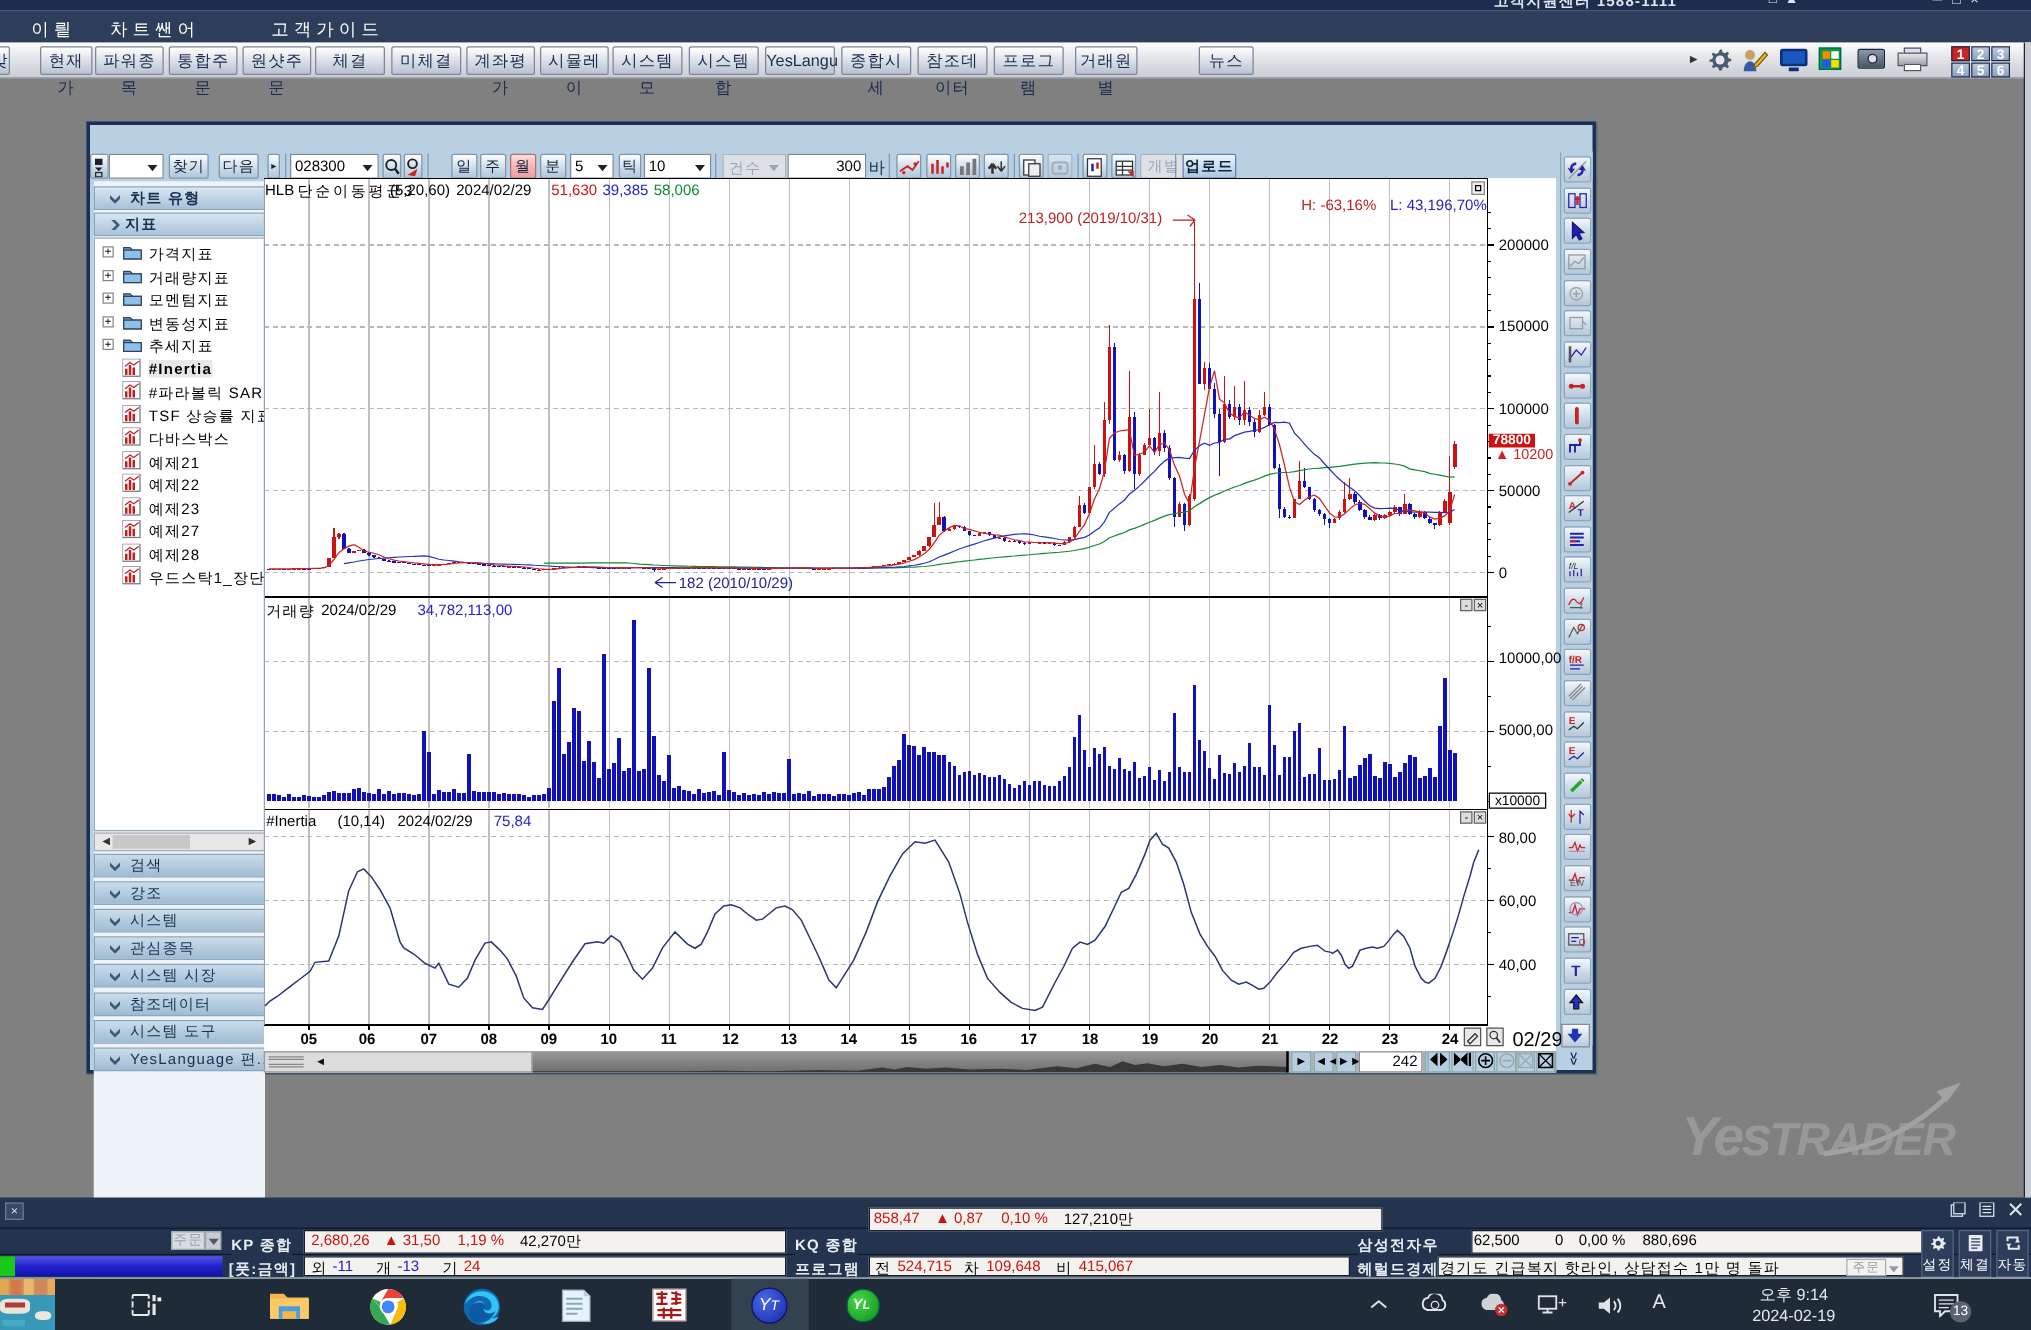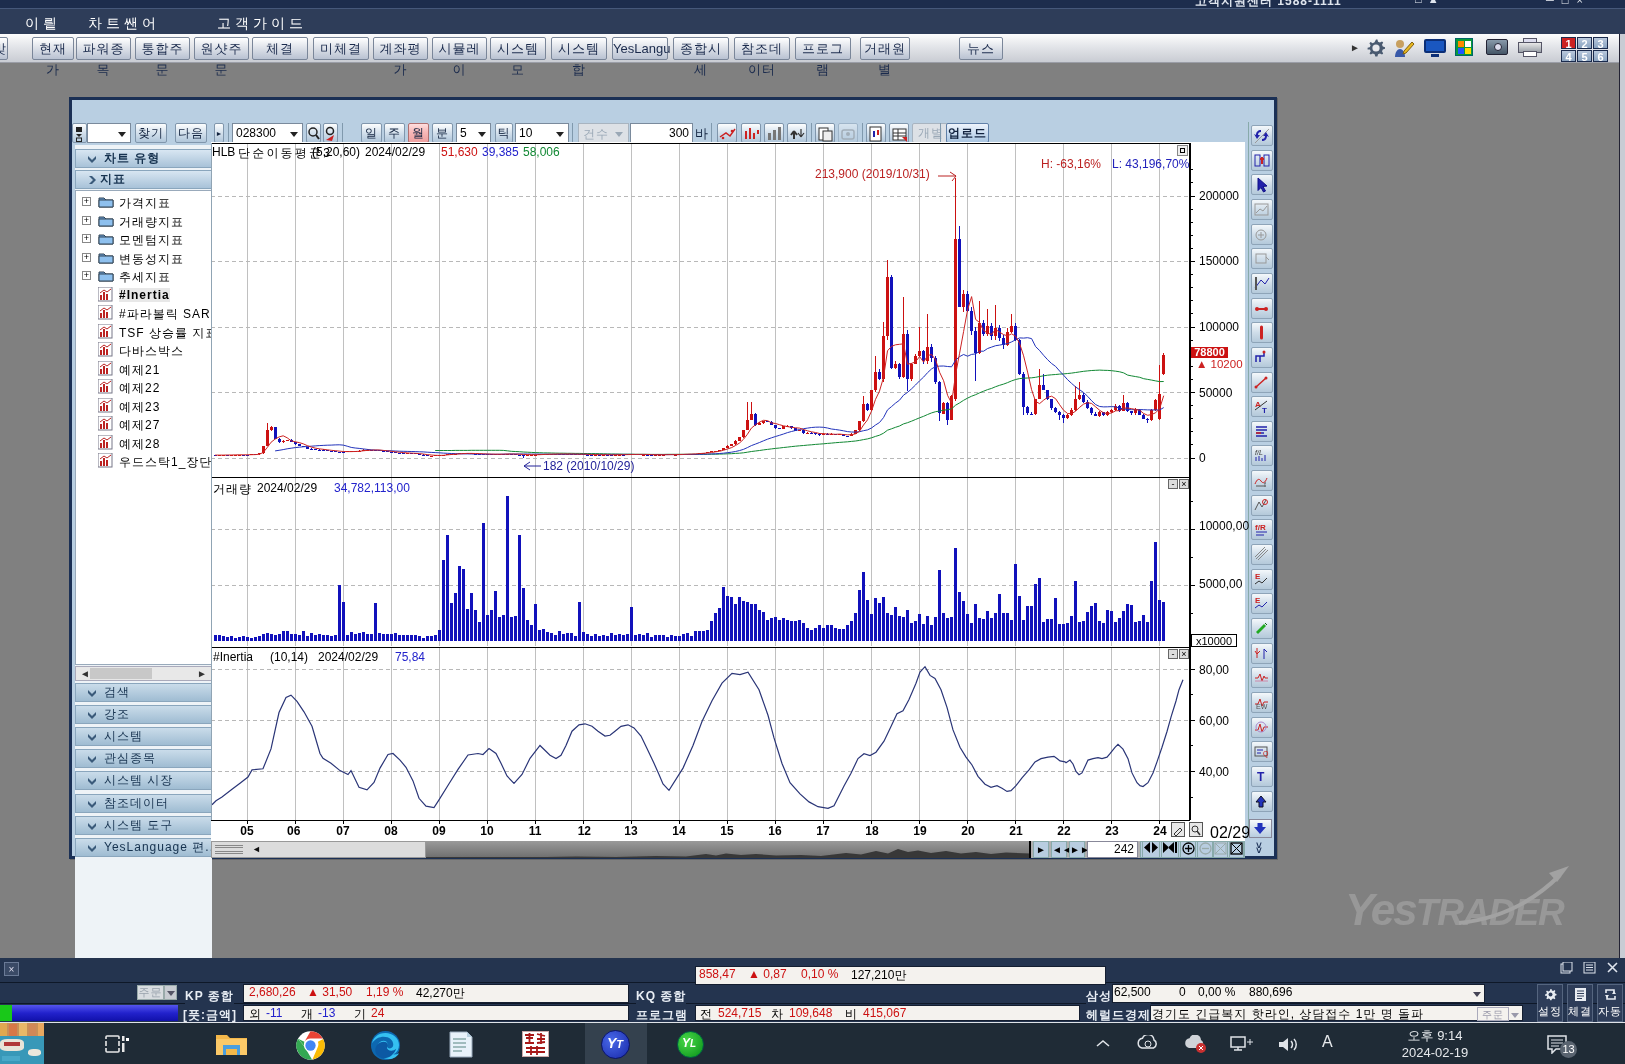--- a/index.html
+++ b/index.html
@@ -765,21 +765,21 @@
       <span style="position:absolute;left:172px;color:#000">42,270만</span>
     </div>
 <span class="sbl ko" style="left:636px;top:30px">KQ 종합</span>
 <div class="sbw" style="left:695px;top:8px;width:411px">
       <span style="position:absolute;left:3px;color:#c11">858,47</span>
       <span style="position:absolute;left:52px;color:#c11">▲ 0,87</span>
       <span style="position:absolute;left:105px;color:#c11">0,10 %</span>
       <span style="position:absolute;left:155px;color:#000">127,210만</span>
     </div>
 <span class="sbl ko" style="left:1086px;top:30px">삼성전자우</span>
-<div class="sbw" style="left:1112px;top:26px;width:373px">
+<div class="sbw" style="left:1177px;top:26px;width:373px">
       <span style="position:absolute;left:1px;color:#000">62,500</span>
       <span style="position:absolute;left:66px;color:#000">0</span>
       <span style="position:absolute;left:85px;color:#000">0,00 %</span>
       <span style="position:absolute;left:136px;color:#000">880,696</span>
       <span class="warr" style="right:3px;top:7px;border-top-color:#445"></span>
     </div>
 <div style="position:absolute;left:0;top:47px;width:12px;height:16px;background:#19c819"></div>
 <div style="position:absolute;left:12px;top:47px;width:166px;height:16px;background:linear-gradient(#5555ee,#2222cc 50%,#1111aa)"></div>
 <span class="sbl ko" style="left:183px;top:49px">[풋:금액]</span>
 <div class="sbw" style="left:243px;top:47px;width:386px;height:16px">
@@ -879,21 +879,21 @@
       <path d="M20 1l5 5h-5z" fill="#b8d0e0"></path>
       <path d="M6 8h13M6 12h13M6 16h13M6 20h9" stroke="#8aa" stroke-width="1.5"></path>
     </svg>
 <div style="position:absolute;left:522px;top:8px;width:27px;height:26px;background:#fff;border:1px solid #caa"><svg width="25" height="24">
         <path d="M2 3h9M6.5 1v10M3 6h7M2 11h9" stroke="#a81818" stroke-width="1.8"></path>
         <path d="M14 2l8 2M18 1v11M14 7h8M14 11l8-1" stroke="#a81818" stroke-width="1.8"></path>
         <path d="M3 16h19M3 20h19M8 14v9M14 14v9" stroke="#a81818" stroke-width="1.8"></path>
       </svg></div>
 <div style="position:absolute;left:585px;top:0;width:62px;height:41px;background:#34414e"></div>
 <div style="position:absolute;left:601px;top:7px;width:29px;height:29px;border-radius:50%;background:radial-gradient(circle at 35% 35%,#4868e8,#1828a8);border:1px solid #0a1468"></div>
-<span style="position:absolute;left:607px;top:12px;color:#fff;font-weight:bold;font-size:14px;font-style:italic">Y<span style="font-size:11px">T</span></span>
+<span style="position:absolute;left:607px;top:12px;color:#fff;font-weight:normal;font-size:14px;font-style:italic">Y<span style="font-size:11px">T</span></span>
 <div style="position:absolute;left:677px;top:8px;width:27px;height:27px;border-radius:50%;background:radial-gradient(circle at 35% 35%,#48d848,#089018);border:1px solid #064"></div>
 <span style="position:absolute;left:682px;top:13px;color:#fff;font-weight:bold;font-size:12px;font-style:italic">Y<span style="font-size:10px">L</span></span>
 <svg style="position:absolute;left:1096px;top:16px" width="14" height="9">
       <path d="M1 7l6-5 6 5" fill="none" stroke="#dfe3e8" stroke-width="1.6"></path>
     </svg>
 <svg style="position:absolute;left:1136px;top:12px" width="24" height="18">
       <path d="M6 13a5 5 0 0 1 .5-9.8A6 6 0 0 1 18 5a4.5 4.5 0 0 1-.5 8z" fill="none" stroke="#dfe3e8" stroke-width="1.5"></path>
       <circle cx="12" cy="9" r="3" fill="none" stroke="#dfe3e8"></circle>
     </svg>
 <svg style="position:absolute;left:1183px;top:12px" width="26" height="18">

